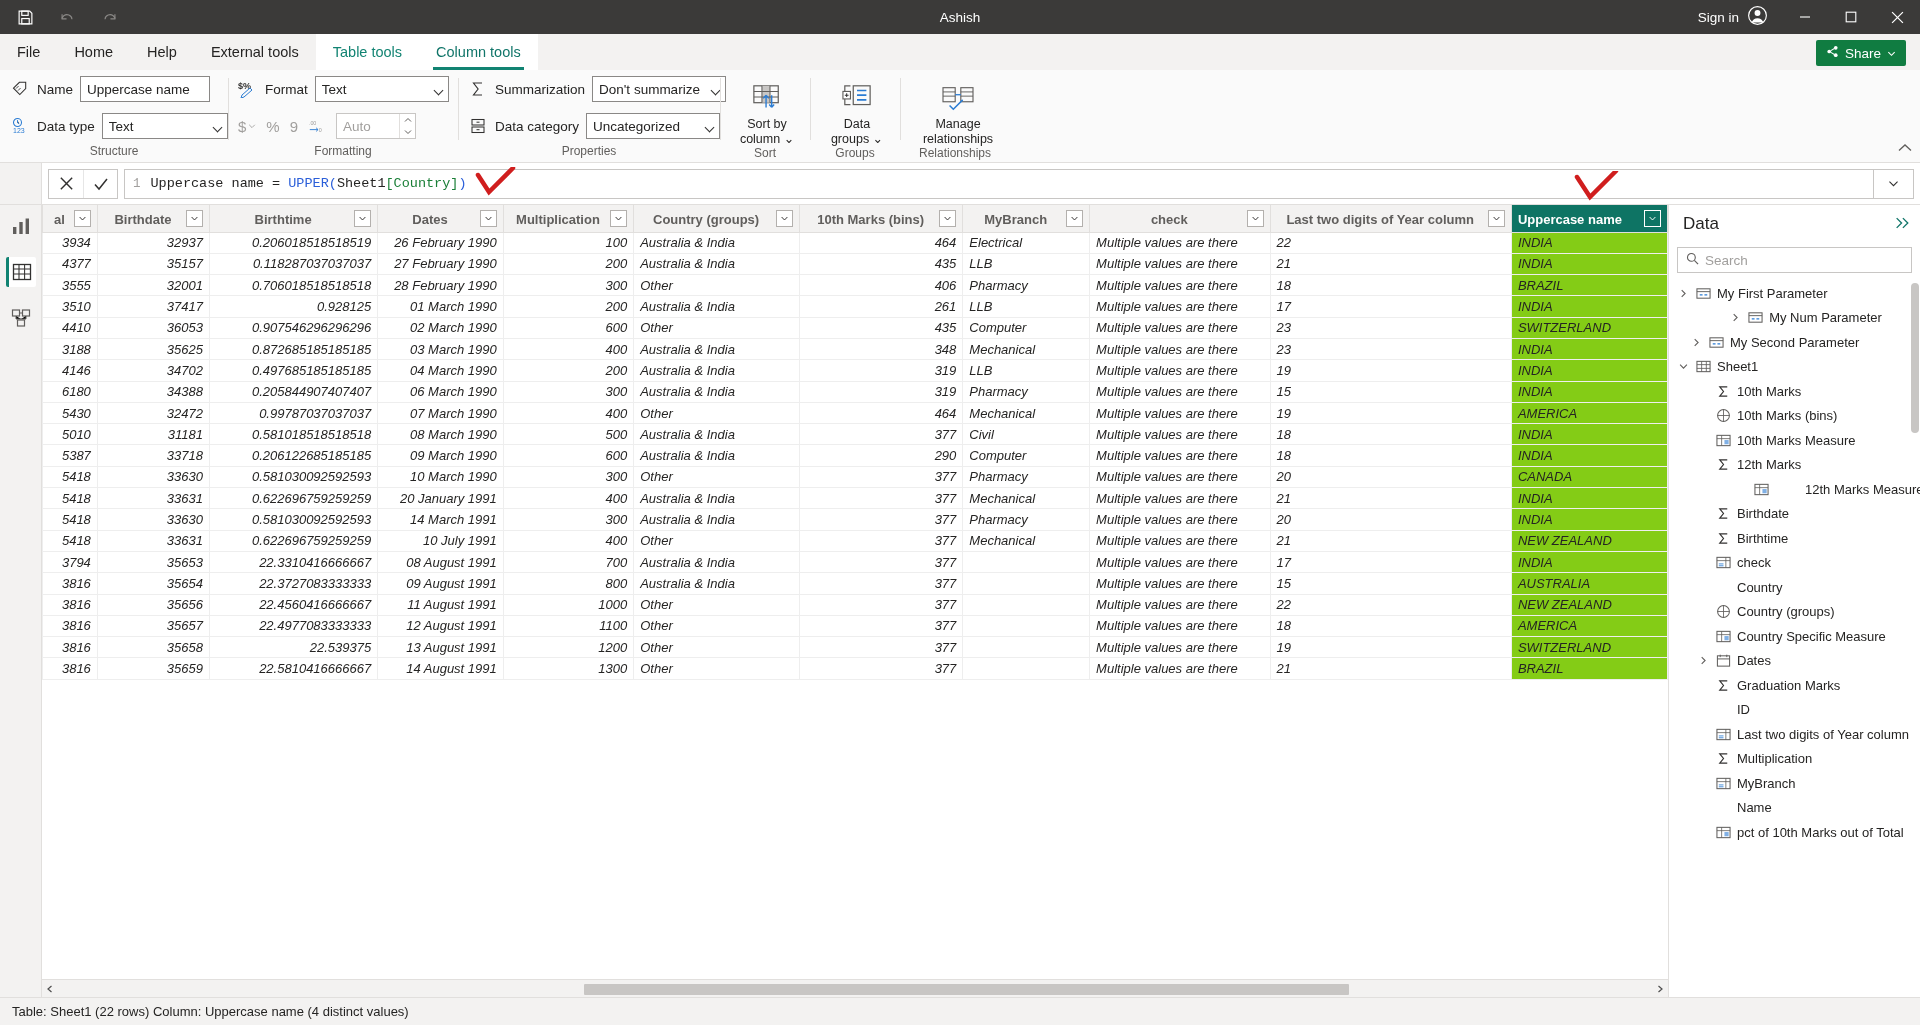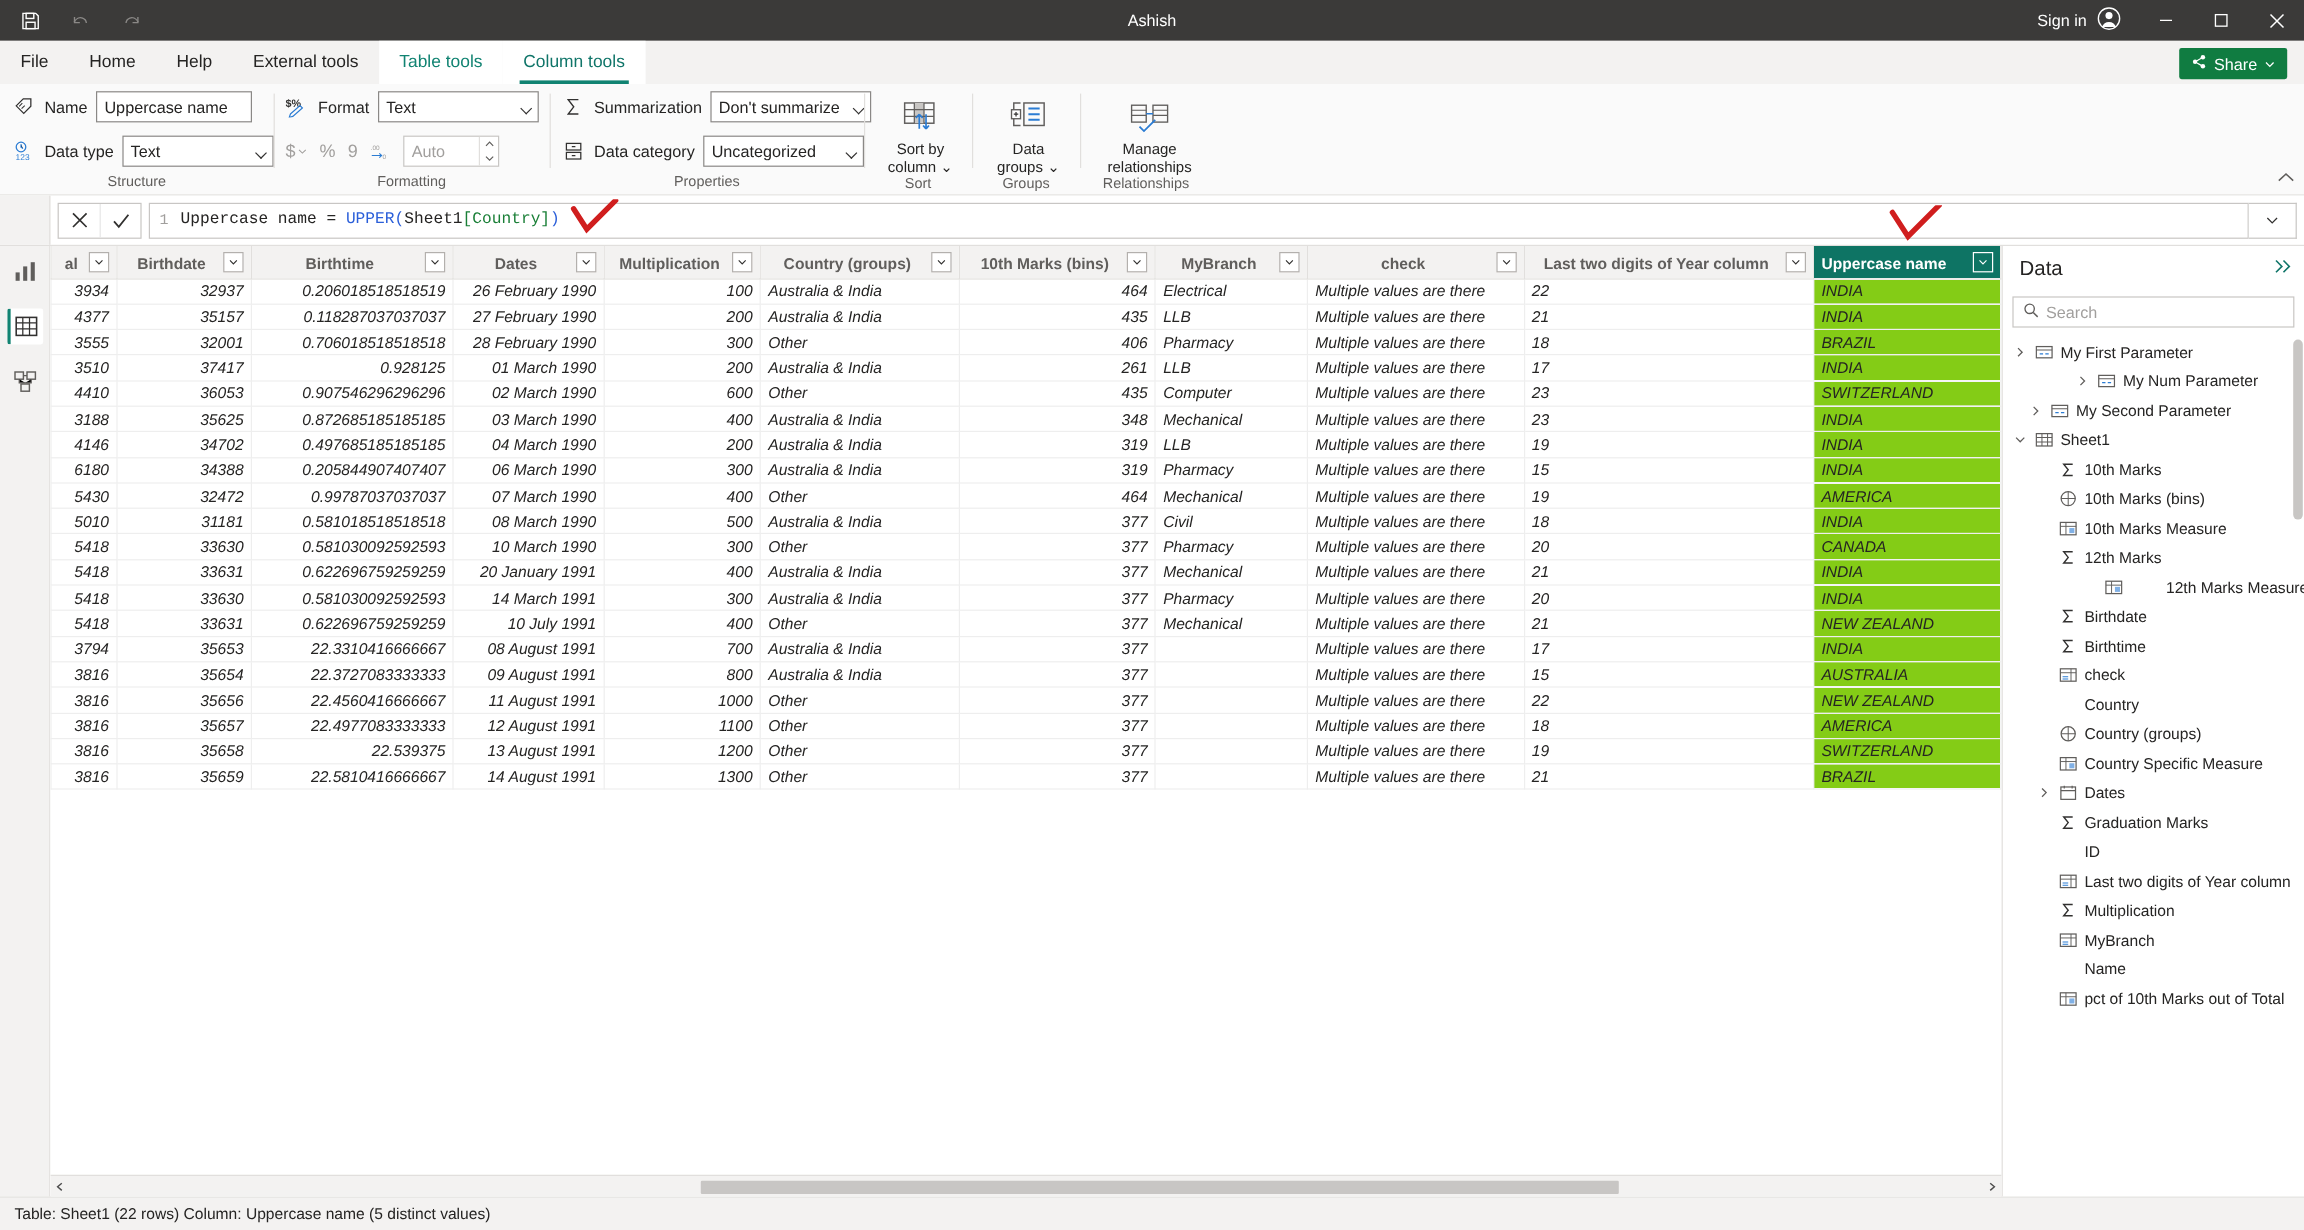--- a/index.html
+++ b/index.html
@@ -763,20 +763,33 @@
               <td class="num">08 March 1990</td>
               <td class="num">500</td>
               <td class="txt">Australia &amp; India</td>
               <td class="num">377</td>
               <td class="txt">Civil</td>
               <td class="txt">Multiple values are there</td>
               <td class="txt">18</td>
               <td class="txt selcol">INDIA</td>
             </tr>
             <tr>
+              <td class="num">5387</td>
+              <td class="num">33718</td>
+              <td class="num">0.206122685185185</td>
+              <td class="num">09 March 1990</td>
+              <td class="num">600</td>
+              <td class="txt">Australia &amp; India</td>
+              <td class="num">290</td>
+              <td class="txt">Computer</td>
+              <td class="txt">Multiple values are there</td>
+              <td class="txt">18</td>
+              <td class="txt selcol">INDIA</td>
+            </tr>
+            <tr>
               <td class="num">5418</td>
               <td class="num">33630</td>
               <td class="num">0.581030092592593</td>
               <td class="num">10 March 1990</td>
               <td class="num">300</td>
               <td class="txt">Other</td>
               <td class="num">377</td>
               <td class="txt">Pharmacy</td>
               <td class="txt">Multiple values are there</td>
               <td class="txt">20</td>
@@ -1250,14 +1263,14 @@
               <rect x="9" y="7.5" width="4.5" height="4.5" fill="#2b7cd3" opacity=".6"></rect>
             </svg>
           </span>
           <span>pct of 10th Marks out of Total</span>
         </div>
       </div>
   </div>
 </div>
 
 <div class="statusbar">
-  <span>Table: Sheet1 (22 rows) Column: Uppercase name (5 distinct values)</span>
+  <span>Table: Sheet1 (22 rows) Column: Uppercase name (4 distinct values)</span>
 </div>
 
 </body></html>

